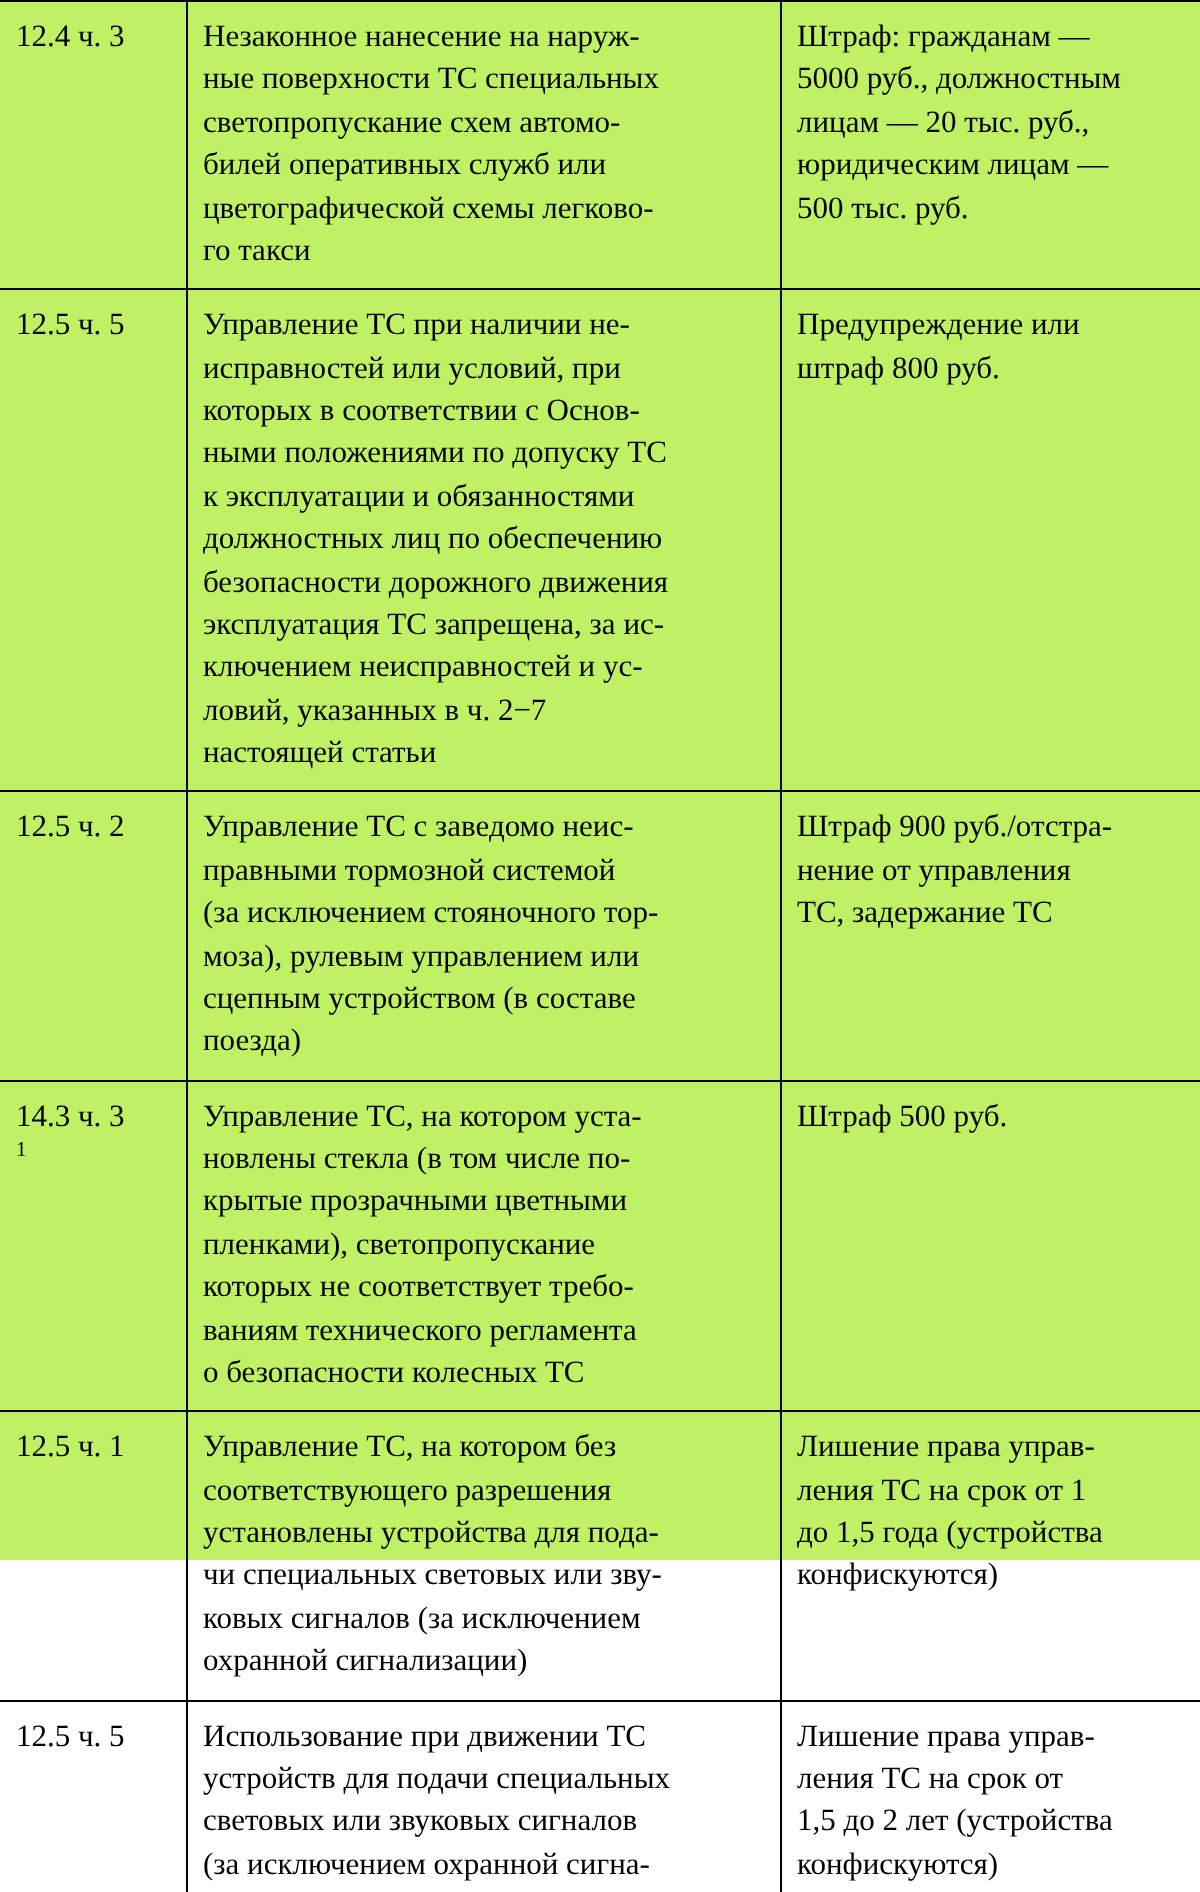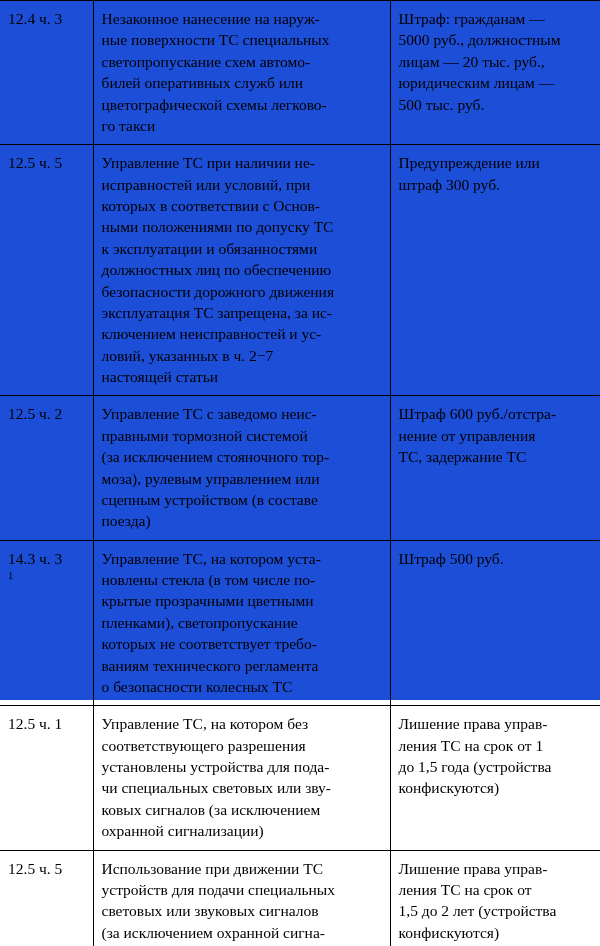--- a/index.html
+++ b/index.html
@@ -11,23 +11,23 @@
   body {
     width: 600px;
     height: 946px;
     overflow: hidden;
     font-family: "Liberation Serif", "DejaVu Serif", serif;
     color: #000000;
   }
 
   .page {
     width: 600px;
-    height: 700px;
+    height: 780px;
     position: relative;
-    background: #1d4ed8;
+    background: #bef264;
     box-sizing: border-box;
   }
 
   table.law-table {
     width: 600px;
     border-collapse: collapse;
     table-layout: fixed;
     font-size: 15.5px;
     line-height: 1.38;
   }
@@ -134,38 +134,38 @@
 к эксплуатации и обязанностями
 должностных лиц по обеспечению
 безопасности дорожного движения
 эксплуатация ТС запрещена, за ис-
 ключением неисправностей и ус-
 ловий, указанных в ч. 2−7
 настоящей статьи</span>
           </td>
         <td class="cell-penalty">
             <span class="penalty-text">Предупреждение или
-штраф 300 руб.</span>
+штраф 800 руб.</span>
           </td>
       </tr>
 
       <tr>
         <td class="cell-article">
             <span class="article-text">12.5 ч. 2</span>
           </td>
         <td class="cell-offence">
             <span class="offence-text">Управление ТС с заведомо неис-
 правными тормозной системой
 (за исключением стояночного тор-
 моза), рулевым управлением или
 сцепным устройством (в составе
 поезда)</span>
           </td>
         <td class="cell-penalty">
-            <span class="penalty-text">Штраф 600 руб./отстра-
+            <span class="penalty-text">Штраф 900 руб./отстра-
 нение от управления
 ТС, задержание ТС</span>
           </td>
       </tr>
 
       <tr>
         <td class="cell-article"><span class="article-text">14.3 ч. 3</span><span class="sup">1</span></td>
         <td class="cell-offence">
             <span class="offence-text">Управление ТС, на котором уста-
 новлены стекла (в том числе по-

